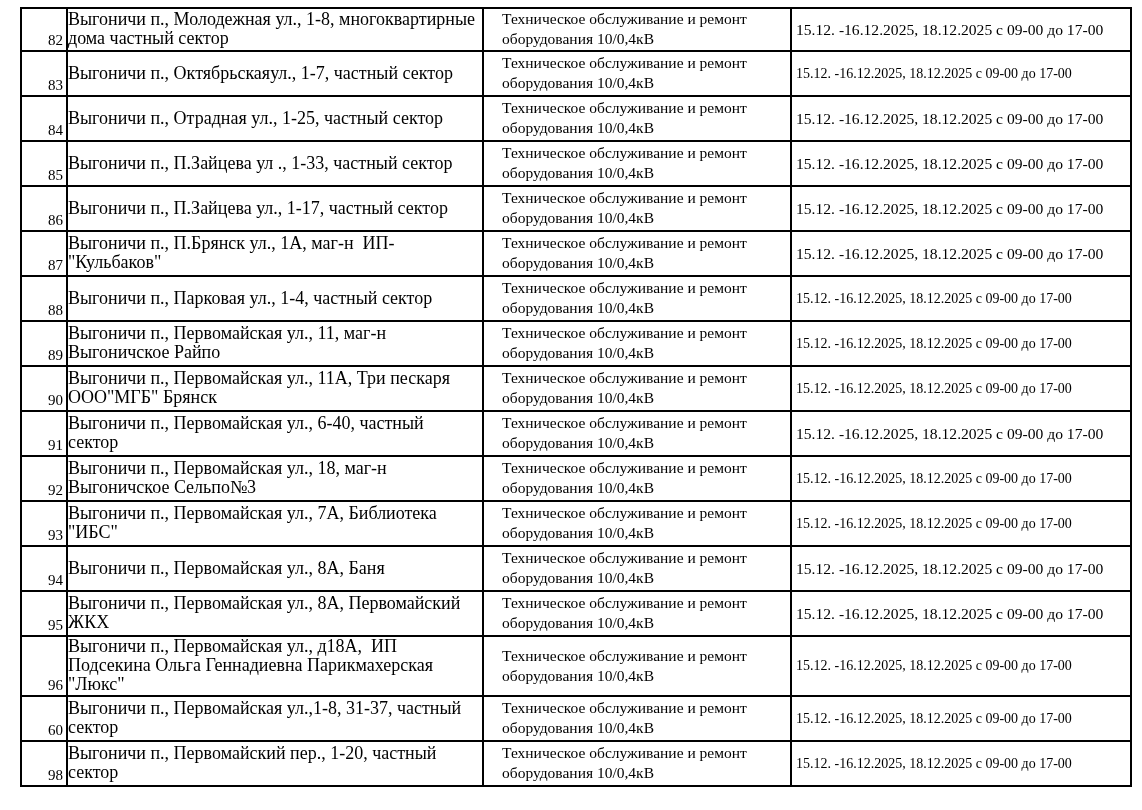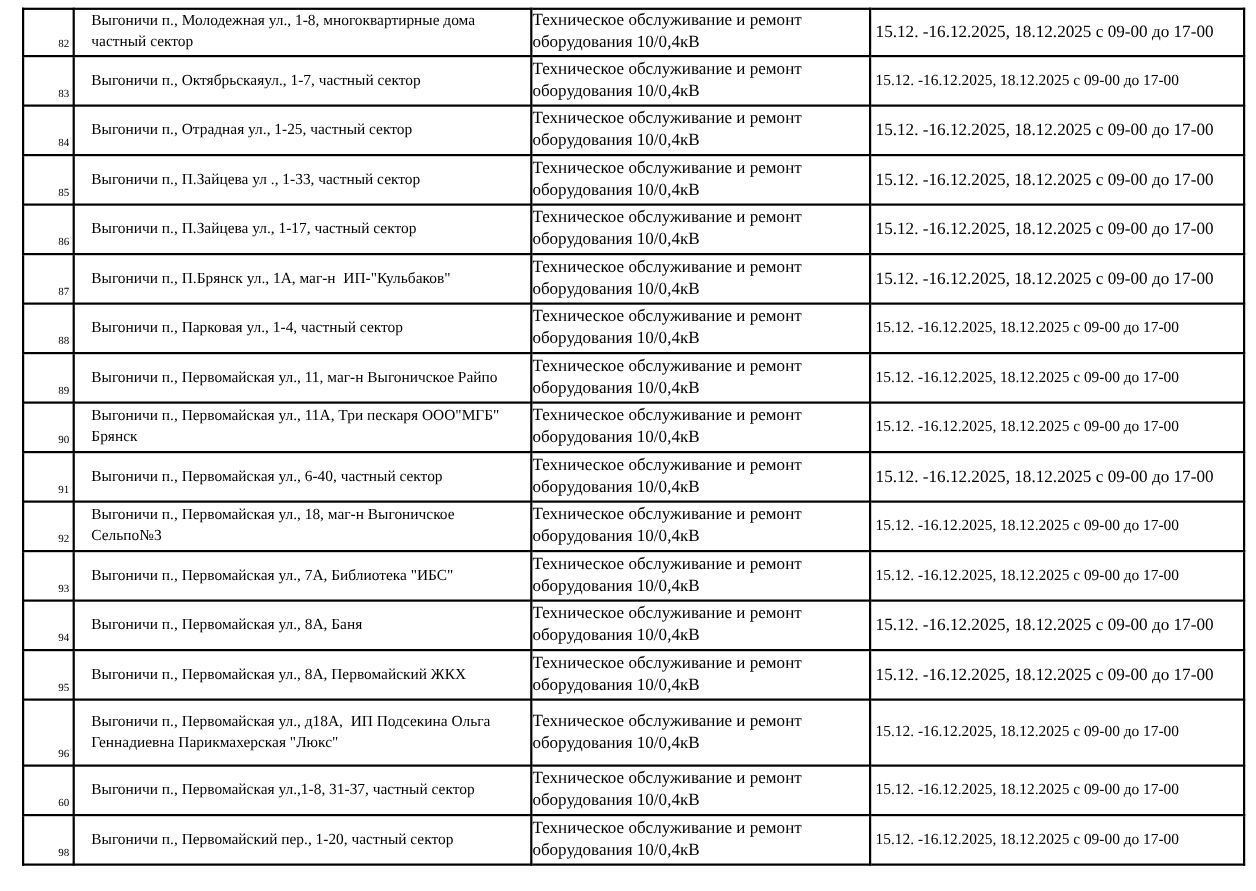--- a/index.html
+++ b/index.html
@@ -26,33 +26,33 @@
   }
   table.schedule td {
     border: 2px solid #000000;
     overflow: hidden;
     box-sizing: border-box;
   }
   td.num {
     text-align: right;
     vertical-align: bottom;
     padding: 0 3px 1px 0;
-    font-size: 10px;
+    font-size: 15px;
     line-height: 17px;
   }
   td.addr {
     vertical-align: middle;
-    padding: 0 4px 1px 15px;
-    font-size: 14px;
+    padding: 0 4px 1px 0;
+    font-size: 18px;
     line-height: 19px;
     white-space: pre-wrap;
   }
   td.work {
     vertical-align: middle;
-    padding: 0 2px 1px 0;
+    padding: 0 2px 1px 18px;
     font-size: 15.5px;
     line-height: 20px;
   }
   td.work.clip {
     white-space: nowrap;
   }
   td.date {
     vertical-align: middle;
     padding: 0 0 0 4px;
     font-size: 14px;

